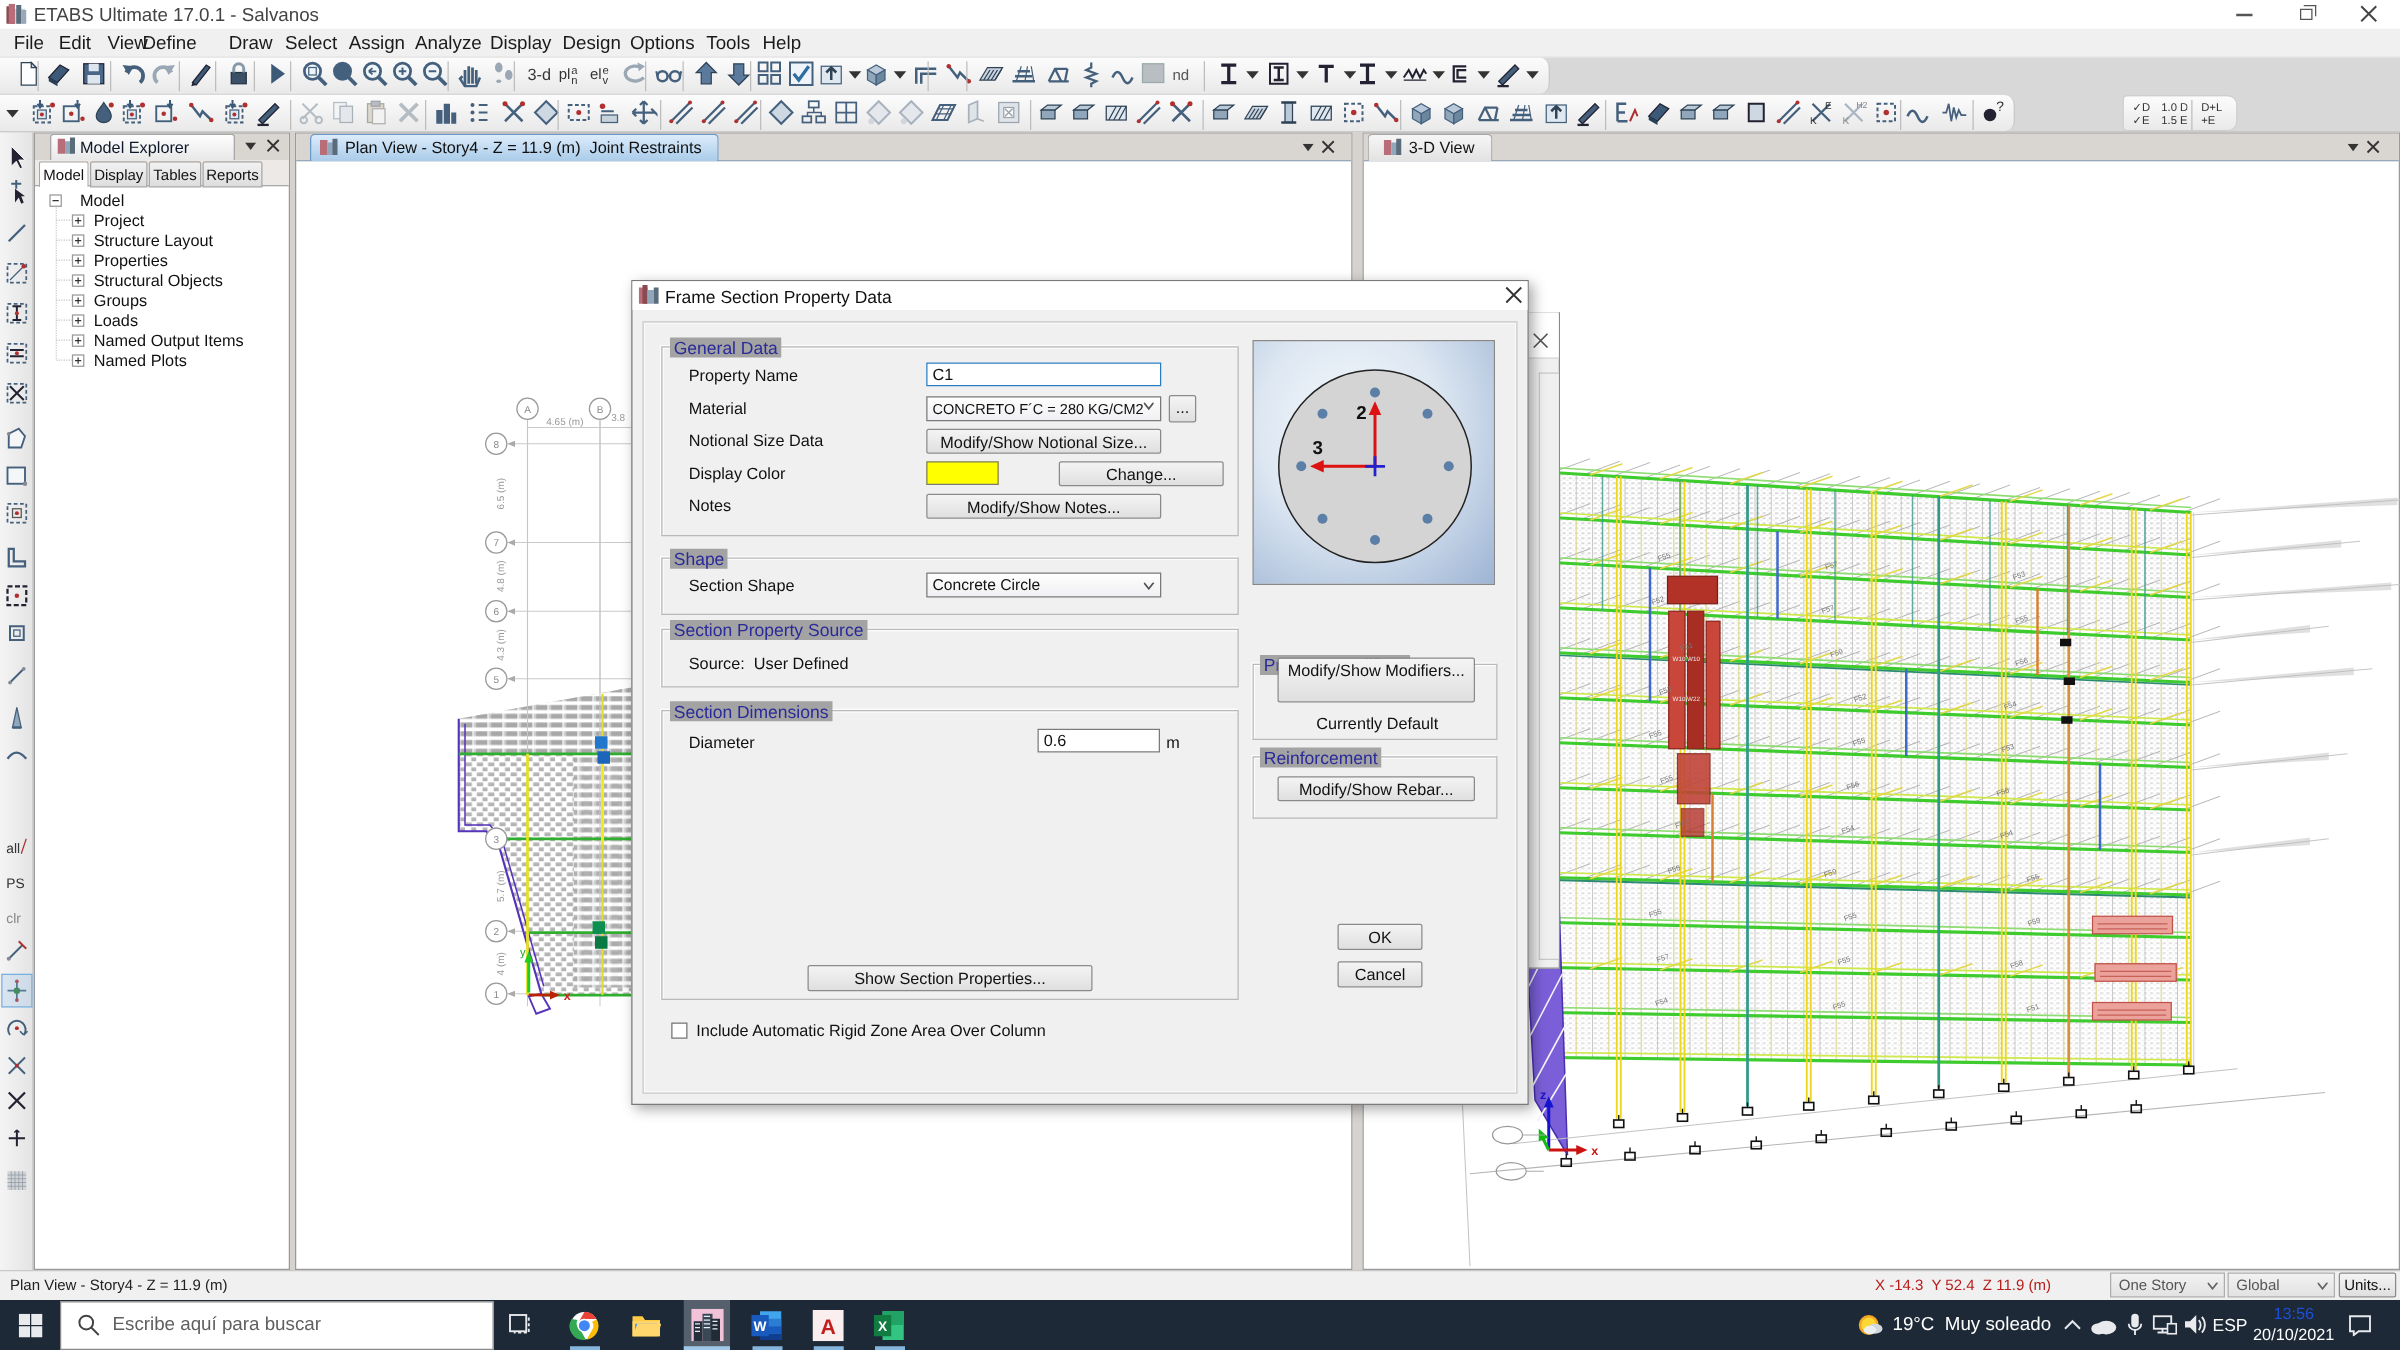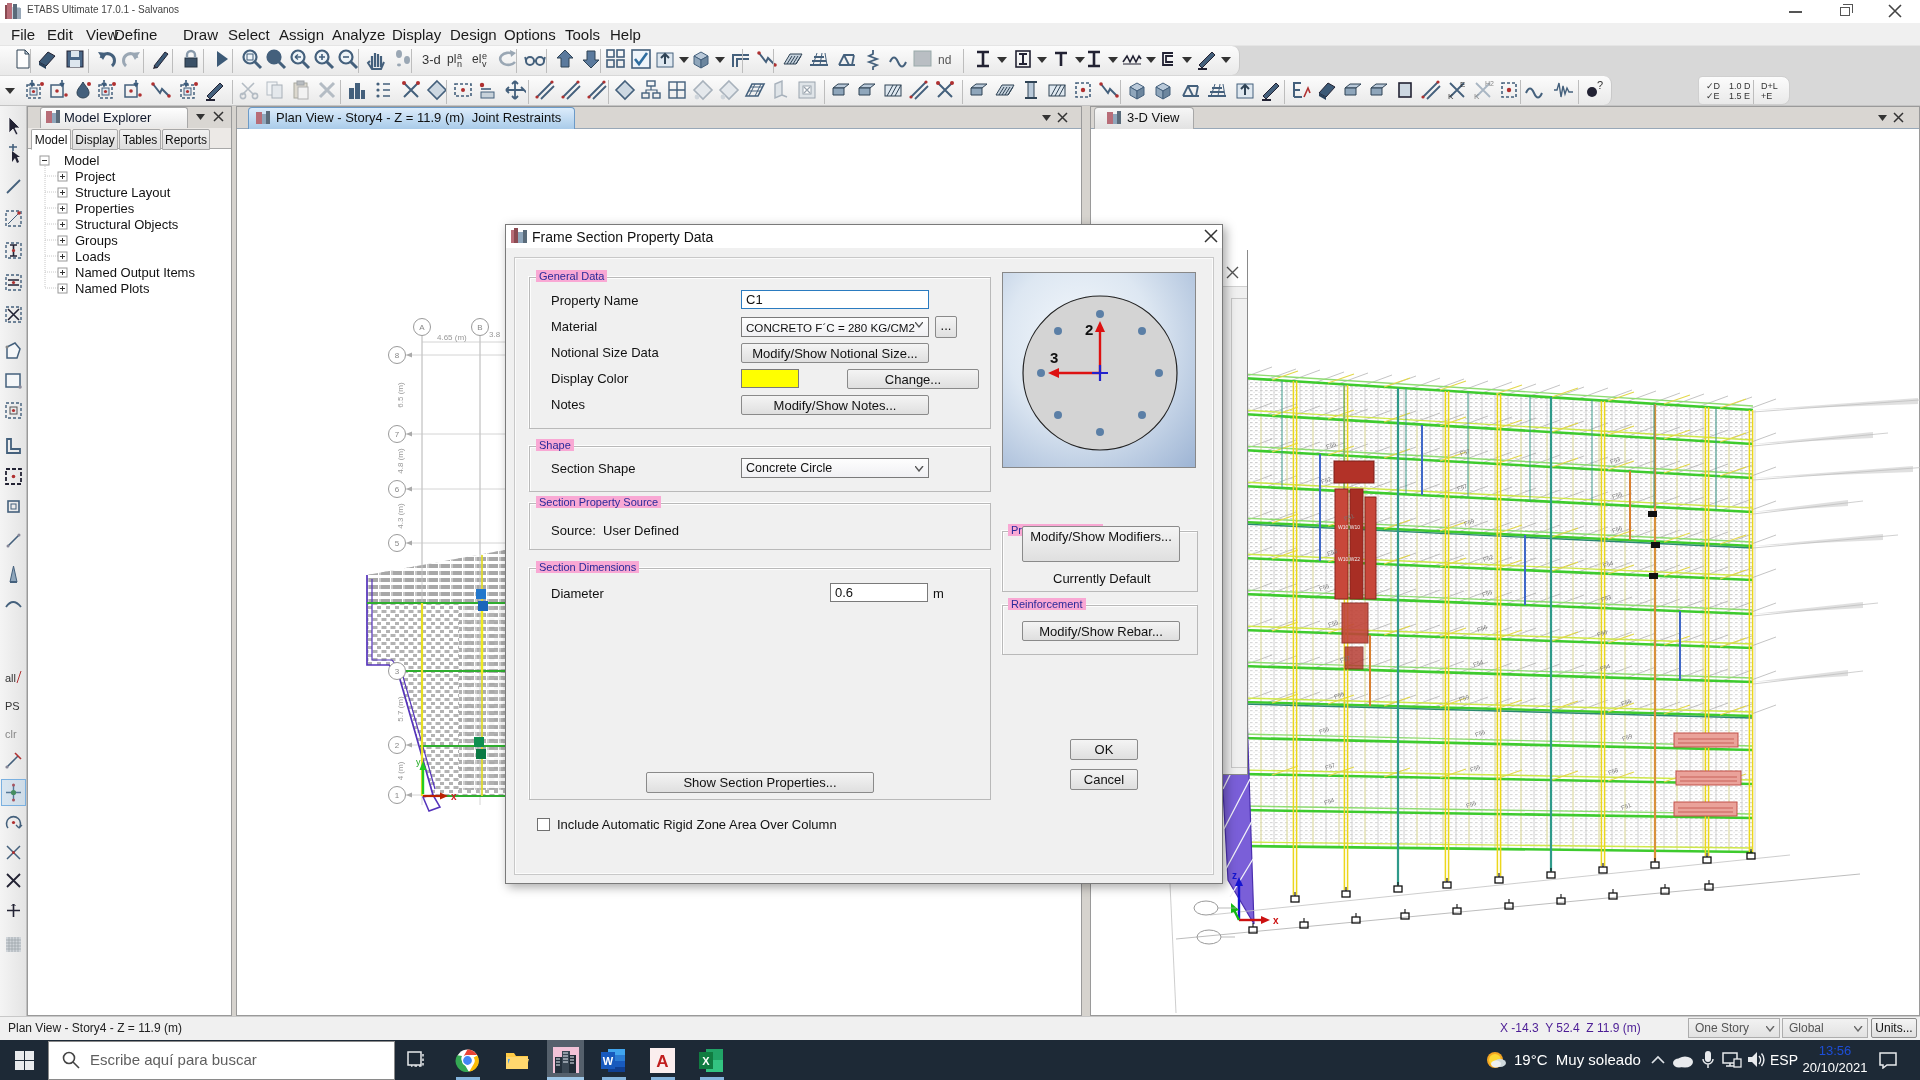--- a/index.html
+++ b/index.html
@@ -1,29 +1,29 @@
 <!DOCTYPE html>
 <html><head><meta charset="utf-8">
 <style>
 *{margin:0;padding:0;box-sizing:border-box}
 html,body{width:1920px;height:1080px;overflow:hidden;font-family:"Liberation Sans",sans-serif;background:#fff}
 .abs{position:absolute}
 #titlebar{left:0;top:0;width:1920px;height:23px;background:#fff}
-#titletxt{left:27px;top:4px;font-size:10px;color:#444}
+#titletxt{left:27px;top:4px;font-size:15px;color:#444}
 #menubar{left:0;top:23px;width:1920px;height:23px;background:#f0f0f0;border-bottom:1px solid #e5e5e5}
 .mi{top:26px;font-size:15px;color:#1a1a1a}
 #tb1{left:0;top:46px;width:1920px;height:30px;background:#d8d8d8}
 #tb2{left:0;top:76px;width:1920px;height:30px;background:#d8d8d8;border-bottom:1px solid #c4c4c4}
 .sep{width:1px;height:24px;background:#bdbdbd;top:3px}
 #main{left:0;top:106px;width:1920px;height:910px;background:#d6d3ce}
 #ltb{left:0;top:106px;width:27px;height:910px;background:linear-gradient(90deg,#f4f4f4,#e4e4e4);border-right:1px solid #c0c0c0}
 #mx{left:27px;top:106px;width:205px;height:910px;background:#fff;border:1px solid #9a9a9a}
 #statusbar{left:0;top:1016px;width:1920px;height:24px;background:#f0f0f0;border-top:1px solid #c8c8c8}
 #taskbar{left:0;top:1040px;width:1920px;height:40px;background:#1d2936}
-.grouplbl{color:#2a2a99;font-size:11px;background:#f9a8d4;padding:0 3px}
+.grouplbl{color:#2a2a99;font-size:14px;background:#a3a3a3;padding:0 3px}
 .gbox{border:1px solid #b9b9b9;box-shadow:1px 1px 0 #fdfdfd inset, -1px -1px 0 #fdfdfd}
 .btn{background:linear-gradient(#f4f4f4,#dfdfdf);border:1px solid #8a8a8a;font-size:13px;color:#111;text-align:center;border-radius:2px}
 .lbl{font-size:13px;color:#111}
 .combo{background:linear-gradient(#fefefe,#f0f0f3);border:1px solid #7a7a7a;font-size:12.5px;color:#111;white-space:nowrap;overflow:hidden}
 .cmbarrow{position:absolute;right:6px;top:50%;margin-top:-3px;width:8px;height:8px}
 svg{display:block}
 </style></head><body>
 
 <div class="abs" id="titlebar"></div>
 <svg class="abs" style="left:5px;top:3px" width="17" height="17">
@@ -1039,21 +1039,21 @@
 <path d="M149 791 l-6 -12" stroke="#11bb11" stroke-width="2.4"></path>
     <path d="M141 774 l0 10 8 -3 z" fill="#11bb11"></path>
 <text x="142" y="750" font-size="10" fill="#1515d0" font-weight="bold">z</text>
 <ellipse cx="116" cy="779" rx="12" ry="7" fill="none" stroke="#999"></ellipse>
     <path d="M128 779 h18" stroke="#aaa" stroke-width="0.8"></path>
 <ellipse cx="119" cy="808" rx="12" ry="7" fill="none" stroke="#999"></ellipse>
     <path d="M131 808 h14" stroke="#aaa" stroke-width="0.8"></path>
 </svg>
 <div class="abs" id="statusbar"></div>
 <div class="abs" style="left:8px;top:1021px;font-size:12px;color:#222">Plan View - Story4 - Z = 11.9 (m)</div>
-<div class="abs" style="left:1500px;top:1021px;font-size:12px;color:#4c1d95">X -14.3&nbsp; Y 52.4&nbsp; Z 11.9 (m)</div>
+<div class="abs" style="left:1500px;top:1021px;font-size:12px;color:#b91c1c">X -14.3&nbsp; Y 52.4&nbsp; Z 11.9 (m)</div>
 <div class="abs" style="left:1688px;top:1018px;width:92px;height:20px;background:linear-gradient(#f2f2f2,#e2e2e2);border:1px solid #adadad;font-size:12px;color:#555;padding:2px 0 0 6px">One Story</div>
 <svg class="abs" style="left:1766px;top:1026px" width="9" height="6">
     <path d="M0 0 L4 5 L8 0" fill="none" stroke="#666" stroke-width="1.4"></path>
   </svg>
 <div class="abs" style="left:1782px;top:1018px;width:86px;height:20px;background:linear-gradient(#f2f2f2,#e2e2e2);border:1px solid #adadad;font-size:12px;color:#555;padding:2px 0 0 6px">Global</div>
 <svg class="abs" style="left:1854px;top:1026px" width="9" height="6">
     <path d="M0 0 L4 5 L8 0" fill="none" stroke="#666" stroke-width="1.4"></path>
   </svg>
 <div class="abs btn" style="left:1871px;top:1018px;width:46px;height:20px;line-height:18px;font-size:12px">Units...</div>
 <div class="abs" id="taskbar"></div>

